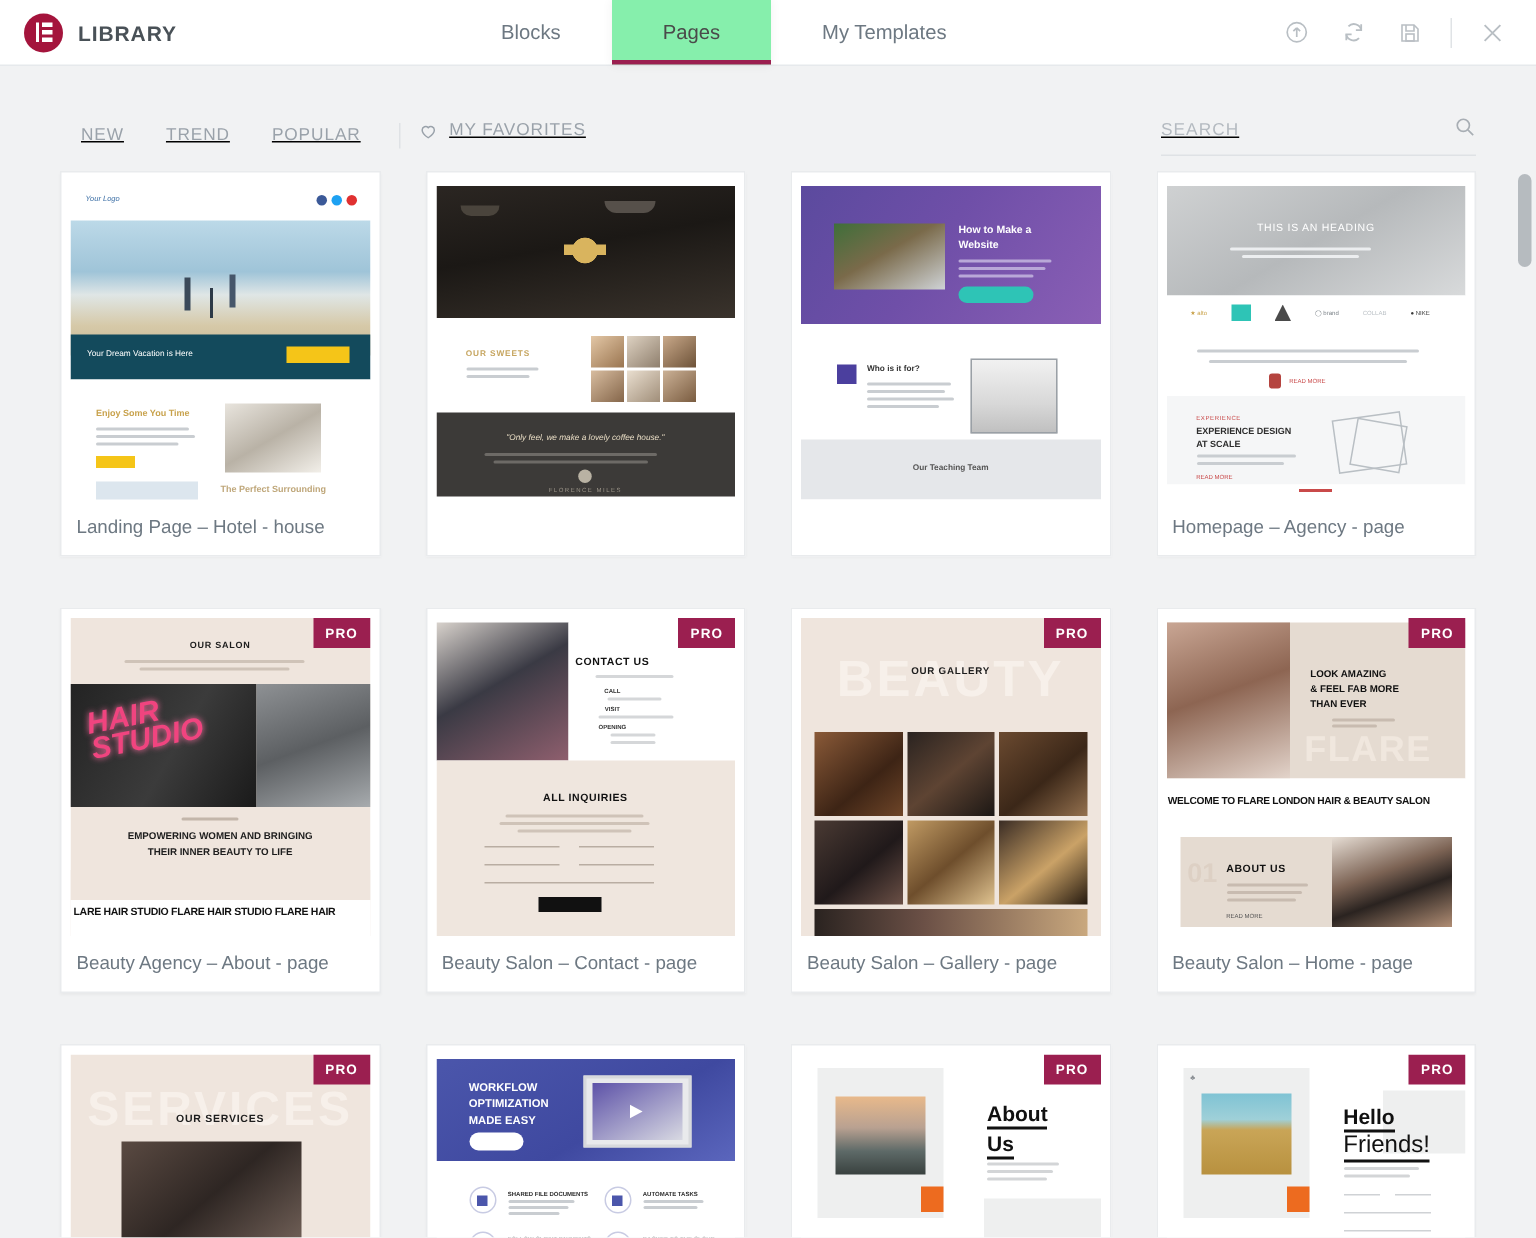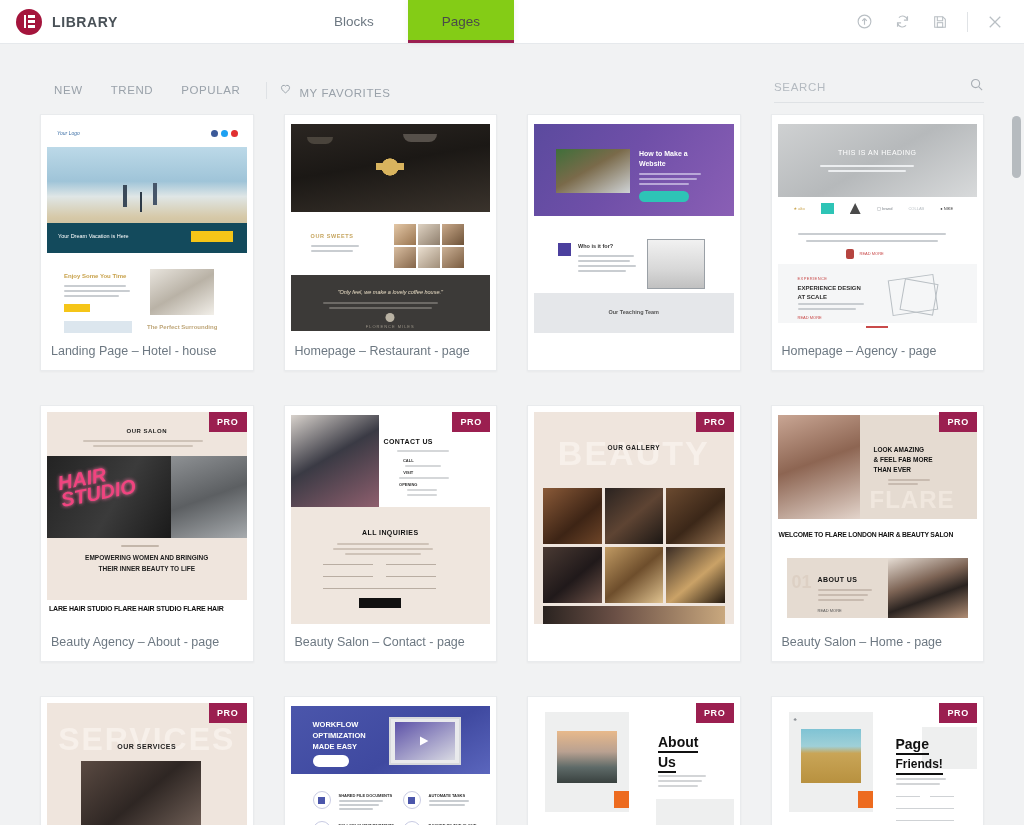--- a/index.html
+++ b/index.html
@@ -43,21 +43,21 @@
   .tabs { display: flex; align-items: stretch; flex: 0 0 auto; }
   .tab {
     padding: 0 34px;
     display: flex; align-items: center; justify-content: center;
     font-size: 13.5px; color: #6d7882;
     cursor: pointer; position: relative;
     background: transparent;
   }
   .tab.active {
     color: #4a4a4a;
-    background: #84cc16;
+    background: #86efac;
     box-shadow: 0 0 7px rgba(0,0,0,0.06);
   }
   .tab.active::after {
     content: ""; position: absolute;
     left: 0; right: 0; bottom: 0; height: 3px;
     background: #9b1f50;
   }
 
   .header-actions {
     margin-left: auto; display: flex; align-items: center;
@@ -68,30 +68,30 @@
     display: flex; align-items: center; justify-content: center;
     cursor: pointer; color: #b9bfc4;
   }
   .hdivider {
     width: 1px; height: 20px; background: #e0e3e6; margin: 0 6px;
   }
 
   
   .filterbar {
     height: 48px; display: flex; align-items: center;
-    padding: 0 40px; margin-top: 22px;
+    padding: 0 40px; margin-top: 22px; text-decoration: underline;
   }
   .filters { display: flex; align-items: center; gap: 0; }
   .filter-item {
     font-size: 11.5px; letter-spacing: 0.6px;
     color: #9aa2aa; cursor: pointer;
     padding: 4px 14px; text-transform: uppercase;
   }
   .filter-sep { width: 1px; height: 17px; background: #dfe2e5; margin: 0 12px; }
-  .fav { display: flex; align-items: flex-end; gap: 7px; cursor: pointer; padding: 4px 0; }
+  .fav { display: flex; align-items: flex-start; gap: 7px; cursor: pointer; padding: 4px 0; }
   .fav-label { font-size: 11.5px; letter-spacing: 0.6px; color: #9aa2aa; text-transform: uppercase; }
 
   .searchbox {
     margin-left: auto; width: 210px;
     display: flex; align-items: center;
     border-bottom: 1px solid #dfe2e5;
     padding-bottom: 6px;
   }
   .search-input {
     border: 0; outline: 0; background: transparent;
@@ -191,20 +191,21 @@
           <i class="bar-h2"></i>
           <i class="bar-h3"></i>
         </div>
     </div>
     <div class="brand-title">LIBRARY</div>
   </div>
 
   <div class="tabs">
     <div class="tab">Blocks</div>
     <div class="tab active">Pages</div>
+    <div class="tab">My Templates</div>
   </div>
 
   <div class="header-actions">
     <div class="hicon">
       <svg width="17" height="17" viewBox="0 0 24 24" fill="none" stroke="currentColor" stroke-width="1.6">
         <circle cx="12" cy="12" r="9"></circle>
           <path d="M12 16.5V7.8M12 7.8l-3.2 3.2M12 7.8l3.2 3.2"></path>
       </svg>
     </div>
     <div class="hicon">
@@ -312,21 +313,20 @@
           </div>
           <div class="band" style="top:154px;height:56px;background:#3c3a38"></div>
           <div style="position:absolute;left:50%;top:168px;transform:translateX(-50%);font-size:5.5px;color:#e8dcc4;font-style:italic;white-space:nowrap">"Only feel, we make a lovely coffee house."</div>
           <div class="txtline" style="left:32px;top:181px;width:115px;background:#6d6a66"></div>
           <div class="txtline" style="left:38px;top:186px;width:103px;background:#6d6a66"></div>
           <div style="position:absolute;left:50%;top:192px;transform:translateX(-50%);width:9px;height:9px;border-radius:50%;background:#b9b2a3"></div>
           <div style="position:absolute;left:50%;top:203px;transform:translateX(-50%);font-size:4px;color:#9b9force;color:#9b9488;letter-spacing:1px">FLORENCE MILES</div>
         </div>
       </div>
         </div>
-      <div class="card-label">Homepage – Restaurant - page</div>
     </div>
 
     <div class="card">
       <div class="thumb">
           <div class="thumb-inner">
         <div class="mini" style="background:#fff">
           <div class="photo ph-purple" style="left:0;right:0;top:3px;height:92px"></div>
           <div style="position:absolute;left:22px;top:28px;width:74px;height:44px;background:linear-gradient(150deg,#3f6f3a 0%,#7a6a4a 45%,#cfd3d6 100%)"></div>
           <div style="position:absolute;left:105px;top:28px;font-size:7px;color:#fff;font-weight:bold;line-height:10px">How to Make a<br>Website</div>
           <div class="txtline" style="left:105px;top:52px;width:62px;background:#b9a8d8"></div>
@@ -454,20 +454,21 @@
                 <span class="ph-hair2"></span>
                 <span class="ph-hair3"></span>
             <span class="ph-hair4"></span>
                 <span class="ph-hair5"></span>
                 <span class="ph-hair6"></span>
           </div>
           <div style="position:absolute;left:9px;top:194px;right:9px;height:18px;background:linear-gradient(90deg,#2a2320,#6b5046 40%,#c9a87e)"></div>
         </div>
       </div>
         </div>
+      <div class="card-label">Beauty Salon – Gallery - page</div>
     </div>
 
     <div class="card">
       <div class="thumb">
         <div class="pro-badge">PRO</div>
         <div class="thumb-inner">
         <div class="mini" style="background:#fff">
           <div class="band" style="top:3px;height:104px;background:#e5dbd1"></div>
           <div class="photo ph-portrait" style="left:0;top:3px;width:82px;height:104px"></div>
           <div style="position:absolute;left:92px;top:74px;font-size:24px;font-weight:bold;color:#f0e7de;letter-spacing:1px;white-space:nowrap">FLARE</div>
@@ -566,22 +567,22 @@
     <div class="card">
       <div class="thumb">
         <div class="pro-badge">PRO</div>
         <div class="thumb-inner">
         <div class="mini" style="background:#fff">
           <div style="position:absolute;left:11px;top:9px;width:84px;height:100px;background:#eeefef"></div>
           <div style="position:absolute;left:16px;top:13px;font-size:5px;color:#8a8f94">♣</div>
           <div class="photo ph-field" style="left:23px;top:26px;width:60px;height:54px"></div>
           <div style="position:absolute;left:80px;top:88px;width:15px;height:17px;background:#ed6b1f"></div>
           <div style="position:absolute;left:144px;top:24px;right:0;height:42px;background:#eeefef"></div>
-          <div style="position:absolute;left:118px;top:32px;font-size:14px;font-weight:bold;color:#111;line-height:18px;border-bottom:2px solid #111">Page</div>
-          <div style="position:absolute;left:118px;top:52px;font-size:12px;font-weight:bold;color:#111;line-height:18px;border-bottom:2px solid #111">Friends!</div>
+          <div style="position:absolute;left:118px;top:32px;font-size:14px;font-weight:bold;color:#111;line-height:18px;border-bottom:2px solid #111">Hello</div>
+          <div style="position:absolute;left:118px;top:52px;font-size:16px;font-weight:normal;color:#111;line-height:18px;border-bottom:2px solid #111">Friends!</div>
           <div class="txtline" style="left:118px;top:75px;width:50px;background:#d3d5d7"></div>
           <div class="txtline" style="left:118px;top:80px;width:44px;background:#d3d5d7"></div>
           <div style="position:absolute;left:118px;top:93px;width:24px;border-bottom:1px solid #cfd2d5"></div>
           <div style="position:absolute;left:152px;top:93px;width:24px;border-bottom:1px solid #cfd2d5"></div>
           <div style="position:absolute;left:118px;top:105px;width:58px;border-bottom:1px solid #cfd2d5"></div>
           <div style="position:absolute;left:118px;top:117px;width:58px;border-bottom:1px solid #cfd2d5"></div>
 
         </div>
       </div>
         </div>

